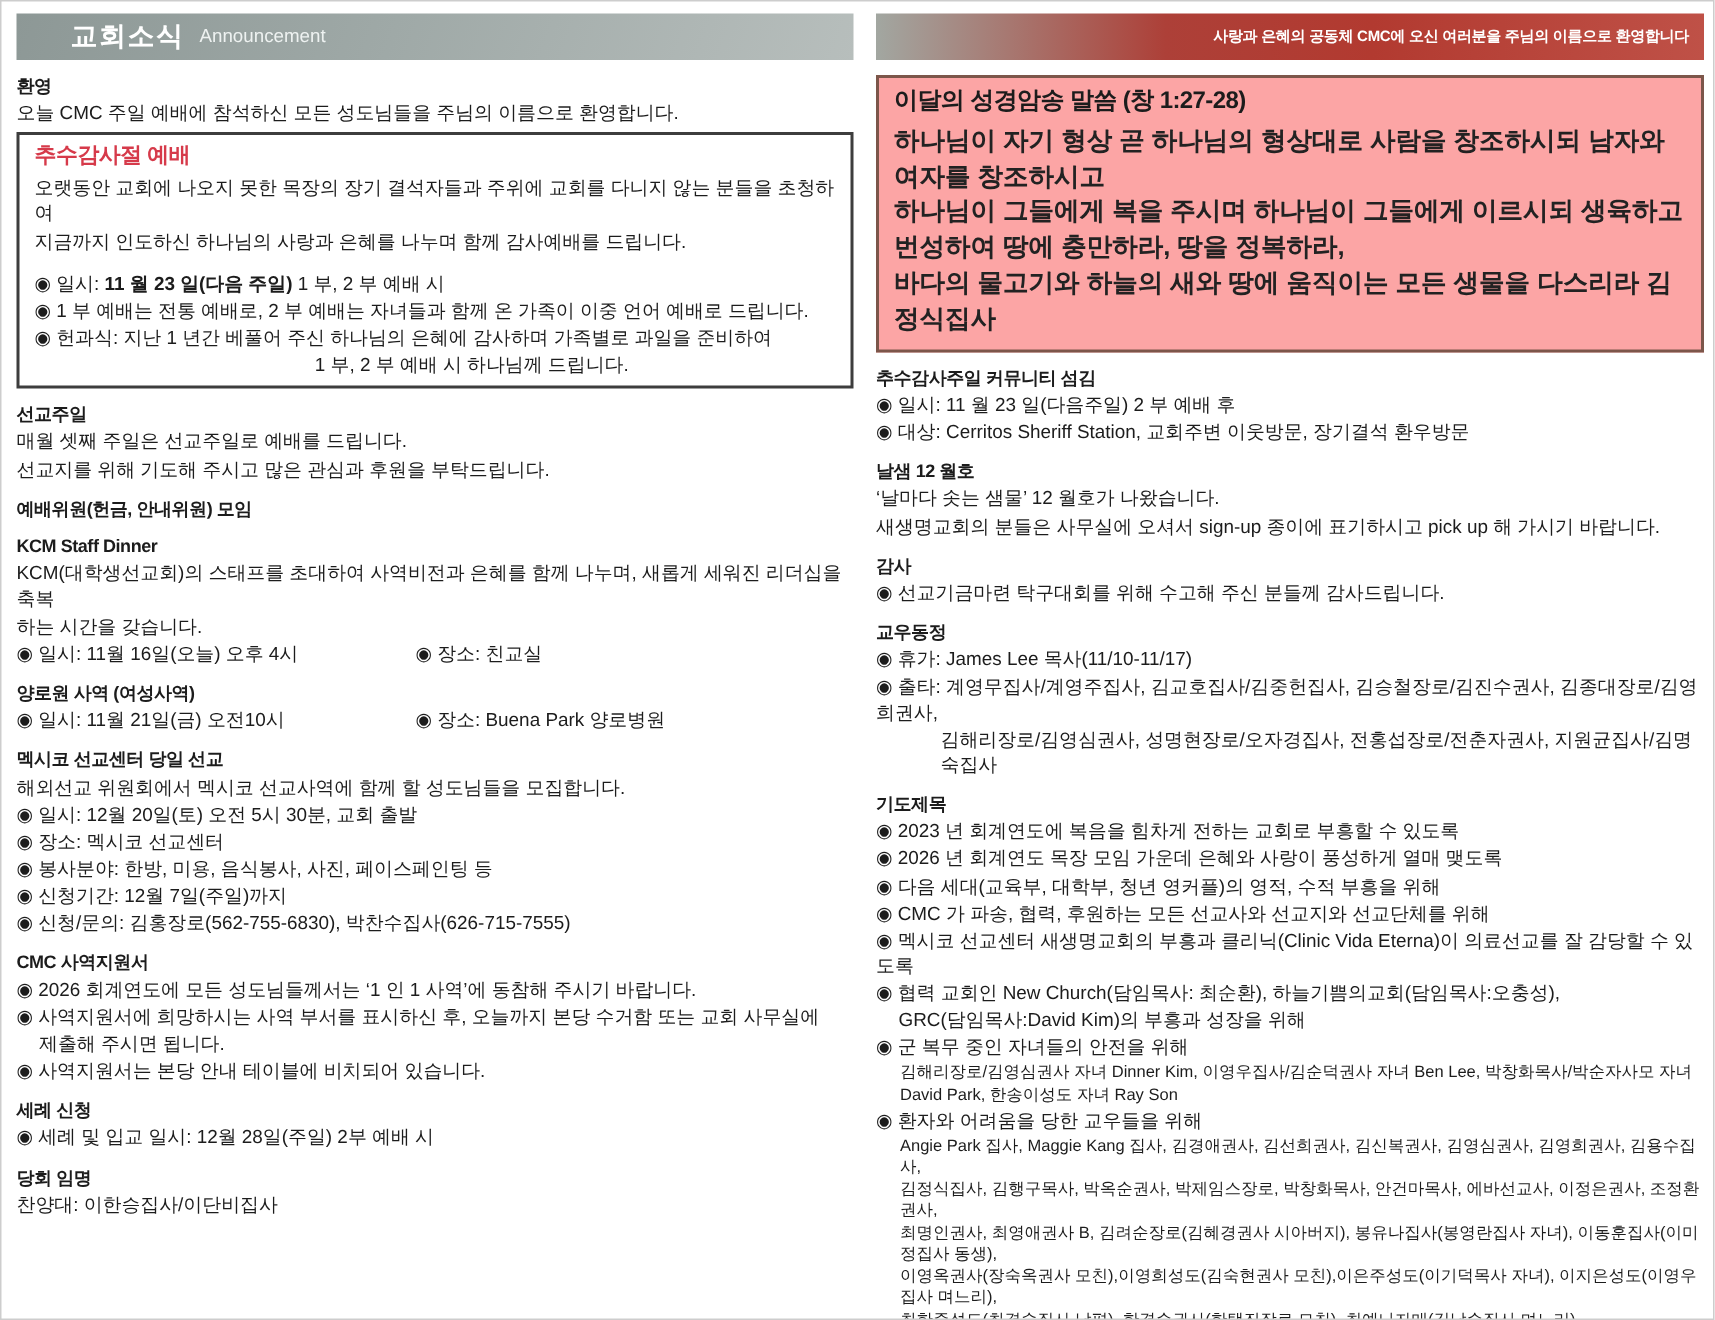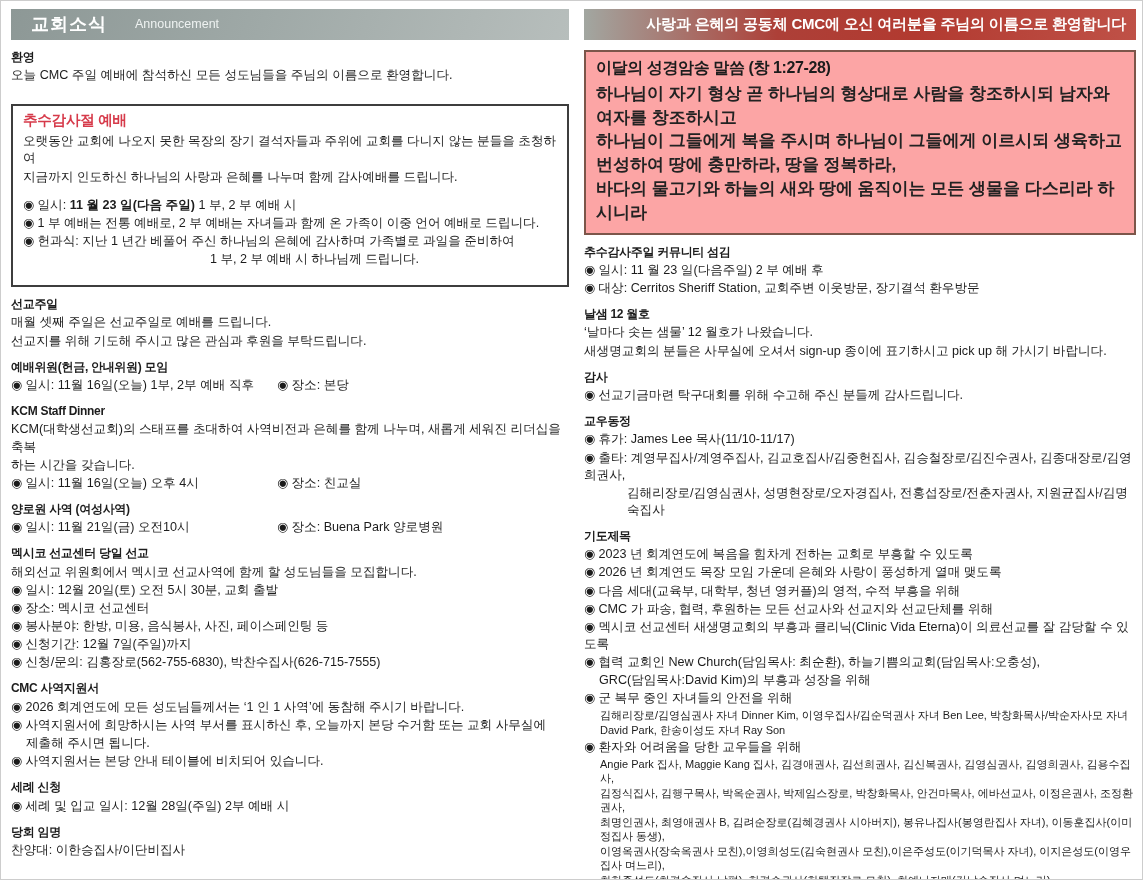--- a/index.html
+++ b/index.html
@@ -15,39 +15,39 @@
     display:flex;gap:15px;overflow:hidden;
   }
   .col{box-sizing:border-box;}
   .col-left{width:558px;}
   .col-right{width:552px;}
 
   
   .band{height:31px;display:flex;align-items:center;box-sizing:border-box;}
   .band-left{
     background:linear-gradient(110deg,#8d9896 0%,#9fa9a7 45%,#b7bebc 100%);
-    padding-left:20px;gap:28px;align-items:center;
+    padding-left:36px;gap:10px;align-items:center;
   }
   .band-left .t1{color:#fff;font-weight:bold;font-size:18px;letter-spacing:1px;}
   .band-left .t2{color:#eef2f1;font-size:12.5px;}
   .band-right{
     background:linear-gradient(to right,#a2a7a1 0%,#ad4038 35%,#b23a30 60%,#bf5147 100%);
     justify-content:flex-end;padding-right:10px;
-    color:#fff;font-size:15px;font-weight:bold;letter-spacing:-0.2px;
+    color:#fff;font-size:10px;font-weight:bold;letter-spacing:-0.2px;
   }
 
   .h{font-weight:bold;font-size:12px;margin:9px 0 2px;letter-spacing:-0.3px;}
   .ln{margin:1px 0;}
   .indent{margin-left:15px;}
   .duo{display:flex;margin:1px 0;}
   .duo .w1{width:266px;}
 
   
   .tg-box{
-    border:2px solid #3d3d3d;margin-top:20px;padding:5px 10px 16px;
+    border:2px solid #3d3d3d;margin-top:4px;padding:5px 10px 4px;
   }
   .tg-box .bt{color:#d63a4a;font-weight:bold;font-size:14.6px;margin-bottom:2px;letter-spacing:-0.3px;}
   .tg-box .gap{height:9px;}
 
   
   .verse-box{
     margin-top:10px;background:#fca5a5;border:2px solid #7c564a;
     padding:5px 10px 8px;
   }
   .verse-box .vt{font-weight:bold;font-size:16px;margin-bottom:3px;letter-spacing:-0.4px;}
@@ -96,24 +96,20 @@
     </div>
 
     <div>
       <div class="h">선교주일</div>
       <div class="ln">매월 셋째 주일은 선교주일로 예배를 드립니다.</div>
       <div class="ln">선교지를 위해 기도해 주시고 많은 관심과 후원을 부탁드립니다.</div>
     </div>
 
     <div>
       <div class="h">예배위원(헌금, 안내위원) 모임</div>
-      <div class="duo">
-        <span class="w1">◉ 일시: 11월 16일(오늘) 1부, 2부 예배 직후</span>
-        <span>◉ 장소: 본당</span>
-      </div>
     </div>
 
     <div>
       <div class="h">KCM Staff Dinner</div>
       <div class="ln">KCM(대학생선교회)의 스태프를 초대하여 사역비전과 은혜를 함께 나누며, 새롭게 세워진 리더십을 축복</div>
       <div class="ln">하는 시간을 갖습니다.</div>
       <div class="duo">
         <span class="w1">◉ 일시: 11월 16일(오늘)  오후 4시</span>
         <span>◉ 장소: 친교실</span>
       </div>
@@ -160,21 +156,21 @@
   <div class="col col-right">
 
     <div class="band band-right">
       <span>사랑과 은혜의 공동체 CMC에 오신 여러분을 주님의 이름으로 환영합니다</span>
     </div>
 
     <div class="verse-box">
       <div class="vt">이달의 성경암송 말씀 (창 1:27-28)</div>
       <div class="vl">하나님이 자기 형상 곧 하나님의 형상대로 사람을 창조하시되 남자와 여자를 창조하시고</div>
       <div class="vl">하나님이 그들에게 복을 주시며 하나님이 그들에게 이르시되 생육하고 번성하여 땅에 충만하라, 땅을 정복하라,</div>
-      <div class="vl">바다의 물고기와 하늘의 새와 땅에 움직이는 모든 생물을 다스리라 하시니라</div>
+      <div class="vl">바다의 물고기와 하늘의 새와 땅에 움직이는 모든 생물을 다스리라 김정식집사</div>
     </div>
 
     <div>
       <div class="h">추수감사주일 커뮤니티 섬김</div>
       <div class="ln">◉ 일시: 11 월 23 일(다음주일) 2 부 예배 후</div>
       <div class="ln">◉ 대상: Cerritos Sheriff Station, 교회주변 이웃방문, 장기결석 환우방문</div>
     </div>
 
     <div>
       <div class="h">날샘 12 월호</div>

